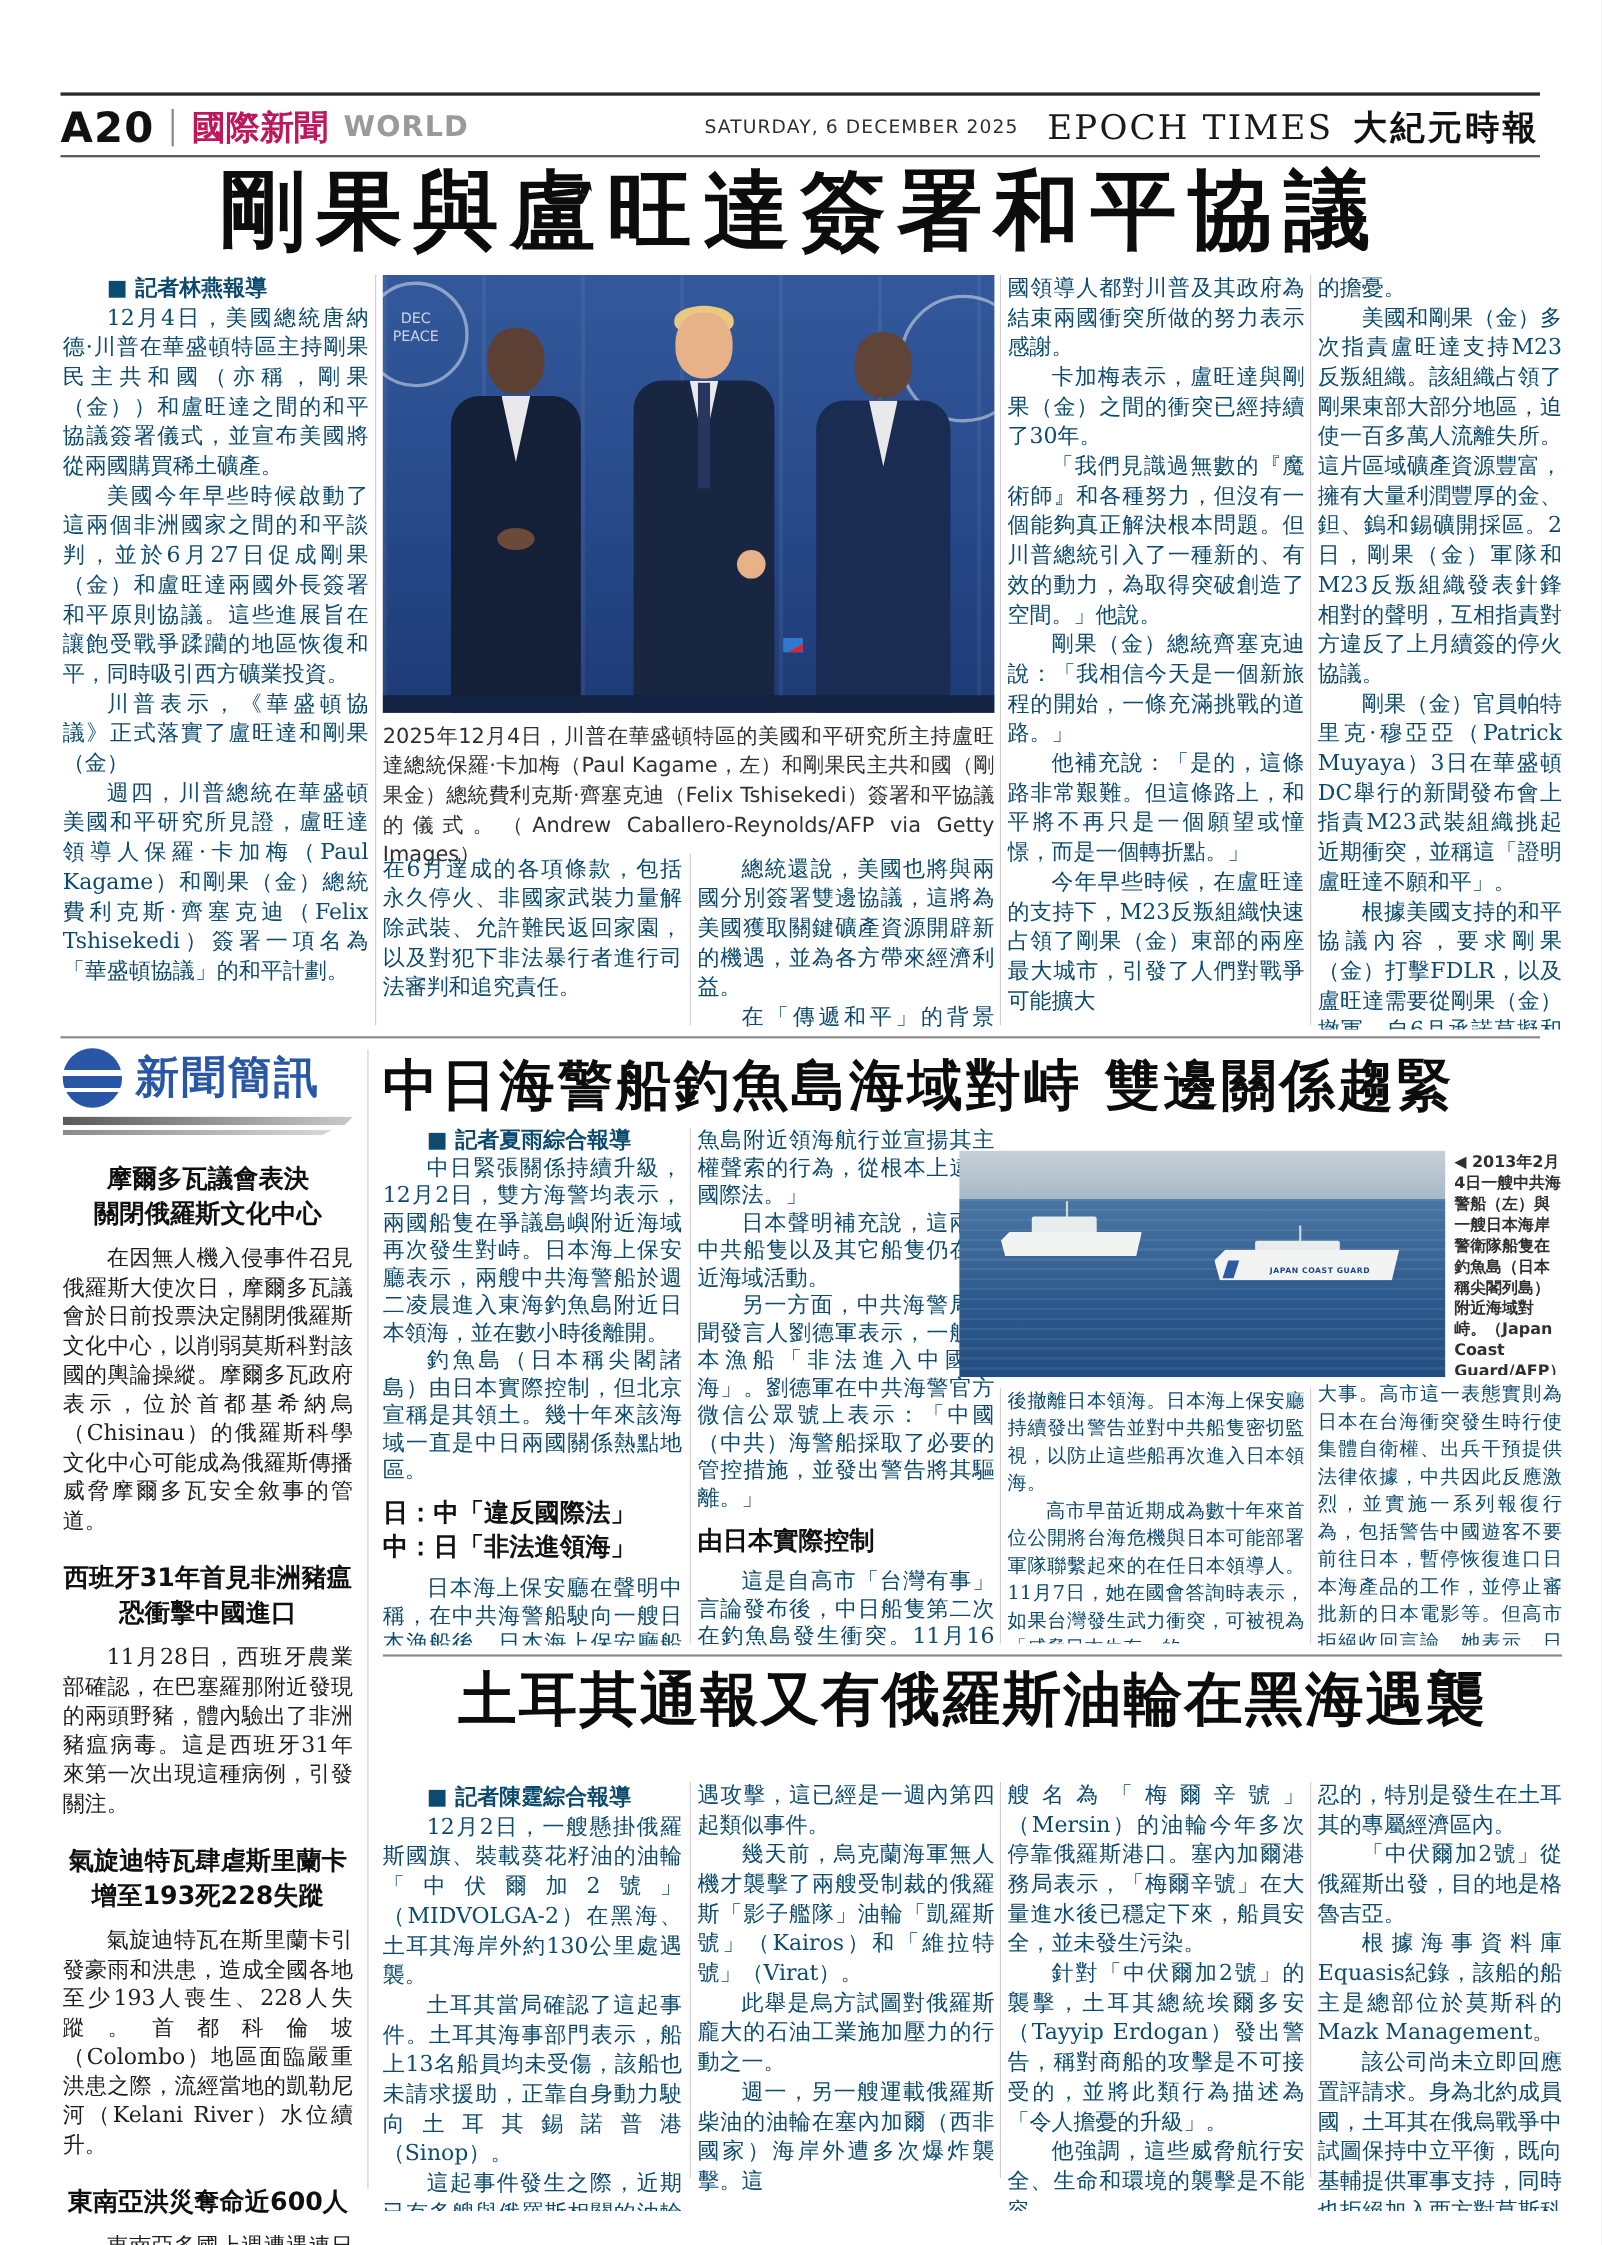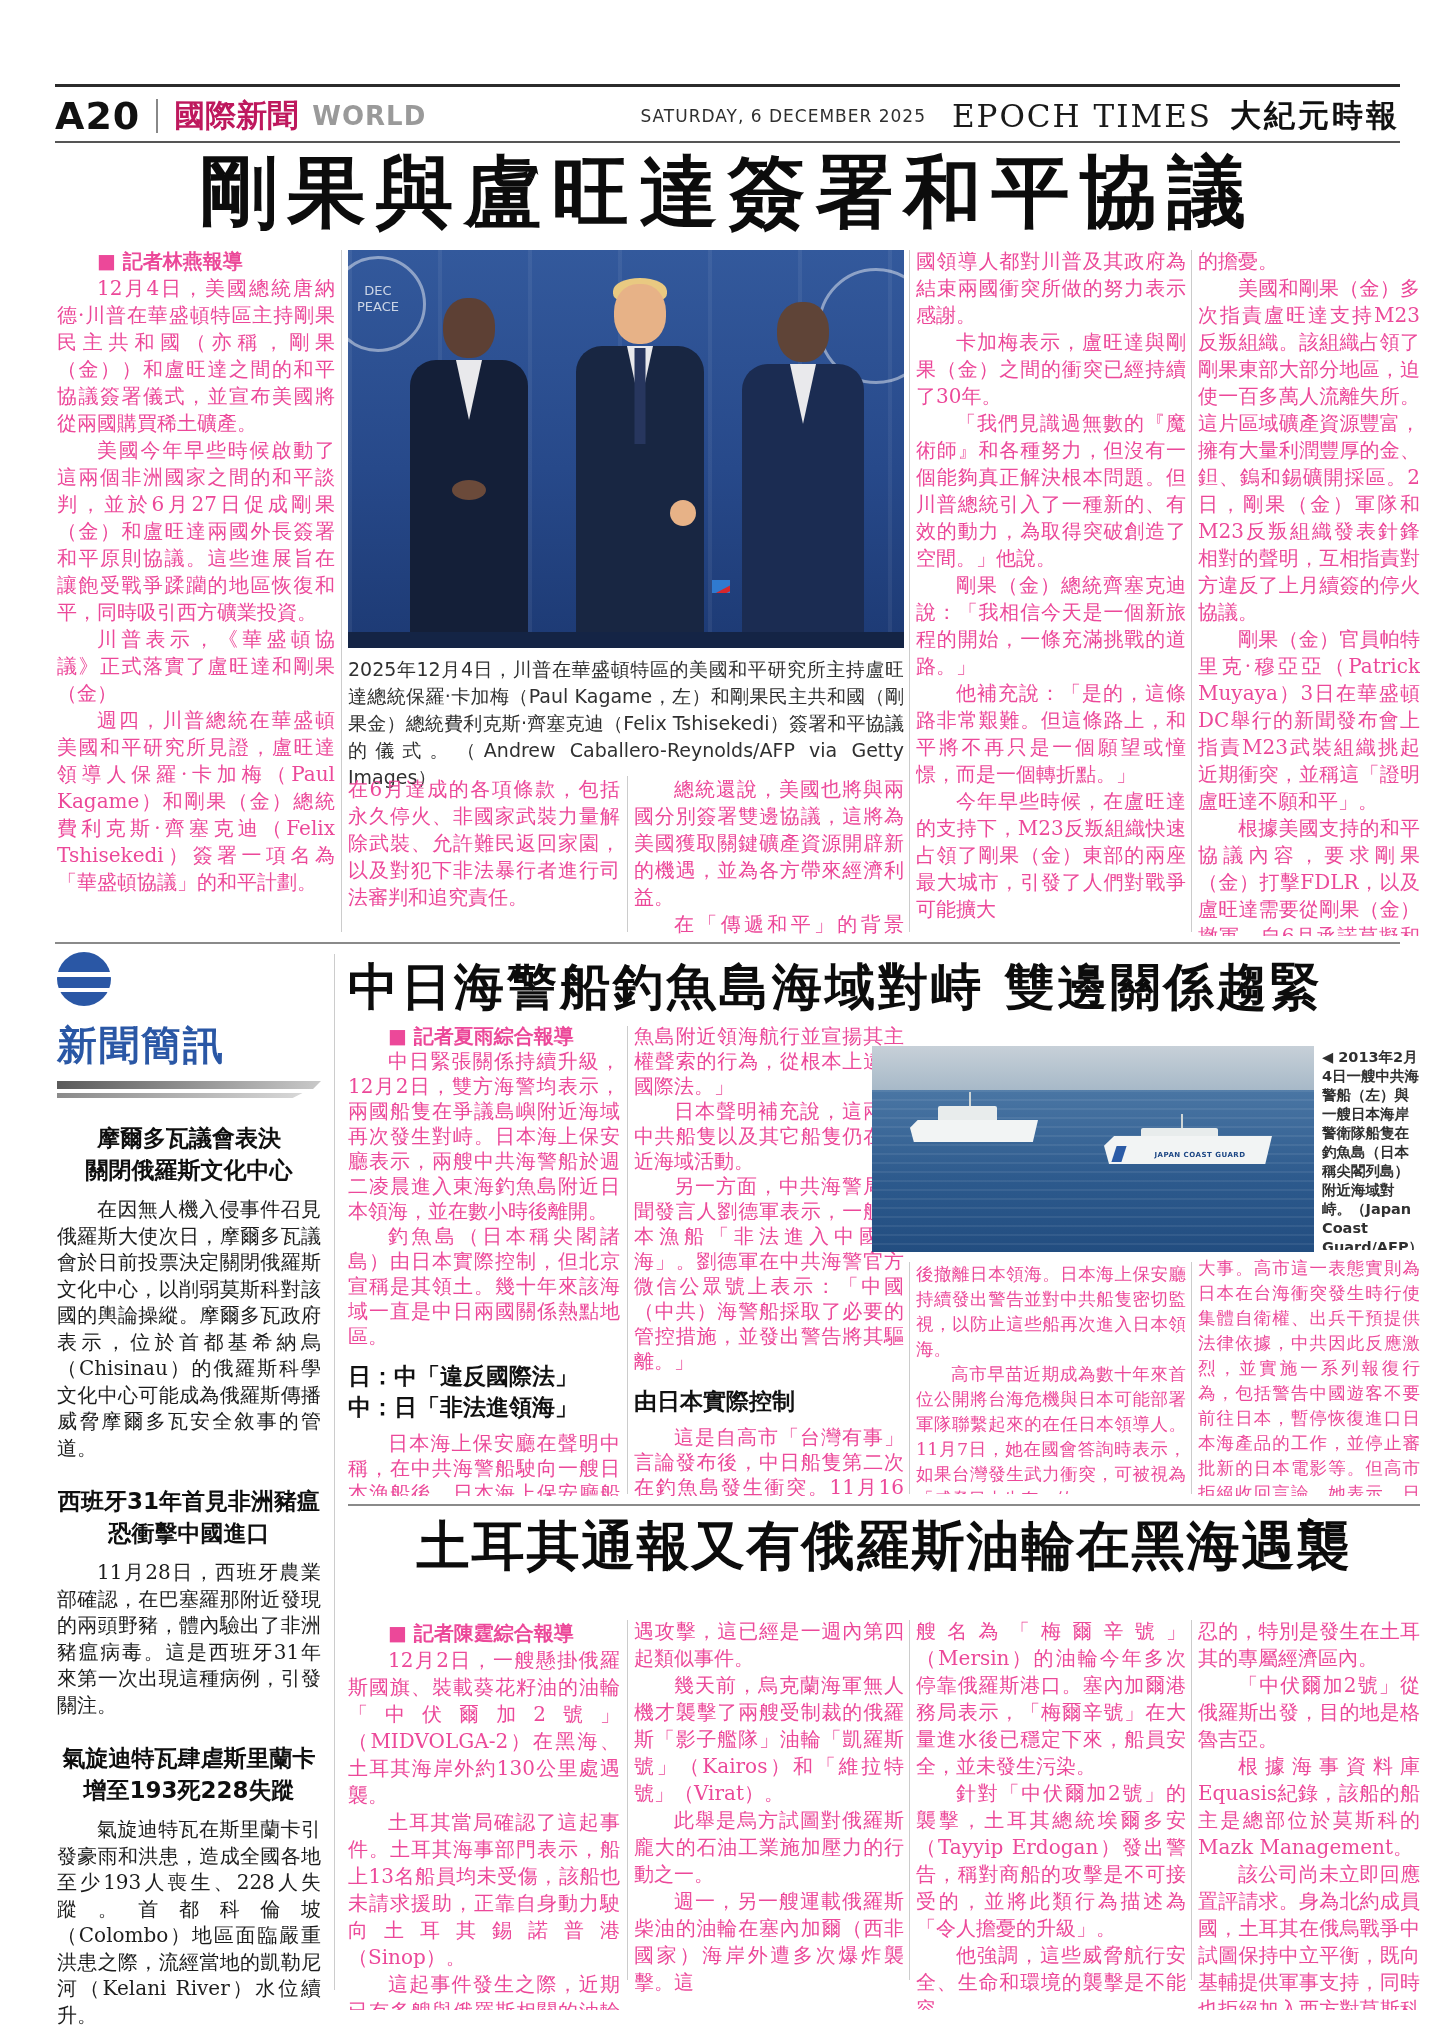--- a/index.html
+++ b/index.html
@@ -23,21 +23,21 @@
 
   
   .headline-main{left:55px;top:148px;width:1345px;height:88px;font-size:78px;line-height:88px;
       font-weight:900;text-align:center;letter-spacing:10px;color:#0c0c0c;}
   .headline-mid{left:348px;top:958px;width:1072px;font-size:50px;line-height:58px;font-weight:900;
       letter-spacing:3px;color:#0c0c0c;}
   .headline-bot{left:348px;top:1514px;width:1072px;font-size:53px;line-height:62px;font-weight:900;
       text-align:center;letter-spacing:2px;color:#0c0c0c;}
 
   
-  .col p{margin:0;font-size:20px;line-height:27px;text-align:justify;text-indent:2em;color:#ec4899;}
+  .col p{margin:0;font-size:20px;line-height:27px;text-align:justify;text-indent:2em;color:#0c4a6e;}
   .col p.cont{text-indent:0;}
   .mid .col p{line-height:25px;}
   .smallcol p{font-size:17.5px;line-height:22px;}
   .byline{font-family:"DejaVu Sans",sans-serif;font-weight:bold;font-size:20px;color:#111;margin:0 0 10px 0;}
   .subhead{font-family:"DejaVu Sans",sans-serif;font-weight:bold;font-size:23px;line-height:31px;
       color:#111;margin:12px 0 8px 0;}
   .subhead span{display:block;}
 
   
   .caption1{left:348px;top:656px;width:556px;font-family:"DejaVu Sans",sans-serif;font-size:19px;
@@ -78,21 +78,21 @@
   .hull{position:absolute;left:0;right:0;bottom:0;height:22px;background:#f2f4f4;
       clip-path:polygon(0 35%,6% 0,100% 0,96% 100%,3% 100%);}
   .superstructure{position:absolute;bottom:20px;left:22%;width:46%;height:16px;background:#e8ecec;border-radius:2px;}
   .mast{position:absolute;bottom:34px;left:46%;width:2px;height:16px;background:#cfd6d6;}
   .ship-label{position:absolute;bottom:5px;left:30%;font-family:"DejaVu Sans",sans-serif;
       font-size:7px;font-weight:bold;color:#1c4684;letter-spacing:.5px;white-space:nowrap;}
   .bowstripe{position:absolute;bottom:2px;left:6%;width:10px;height:16px;background:#2b5ba6;transform:skewX(-18deg);}
 
   
   .briefs{left:57px;top:952px;width:264px;}
-  .badge-row{display:flex;align-items:flex-start;gap:12px;flex-direction:column;}
+  .badge-row{display:flex;align-items:flex-end;gap:12px;}
   .pie-icon{width:54px;height:54px;border-radius:50%;flex:0 0 54px;
       background:linear-gradient(180deg,#2a57a5 0 20px,#ffffff 20px 25px,#2a57a5 25px 36px,#ffffff 36px 40px,#2a57a5 40px 54px);}
   .badge-title{font-family:"DejaVu Sans",sans-serif;font-size:40px;font-weight:900;color:#2a57a5;letter-spacing:2px;}
   .badge-stripes{margin-top:8px;}
   .badge-stripes .s1{height:8px;width:100%;background:linear-gradient(90deg,#5a5a5a,#c9c9c9);
       clip-path:polygon(0 0,100% 0,97% 100%,0 100%);}
   .badge-stripes .s2{height:5px;width:93%;margin-top:4px;background:linear-gradient(90deg,#8a8a8a,#d8d8d8);
       clip-path:polygon(0 0,100% 0,96% 100%,0 100%);}
   .brief h3{font-family:"DejaVu Sans",sans-serif;font-size:23px;line-height:32px;color:#0f0f0f;
       margin:24px 0 10px 0;font-weight:900;}

